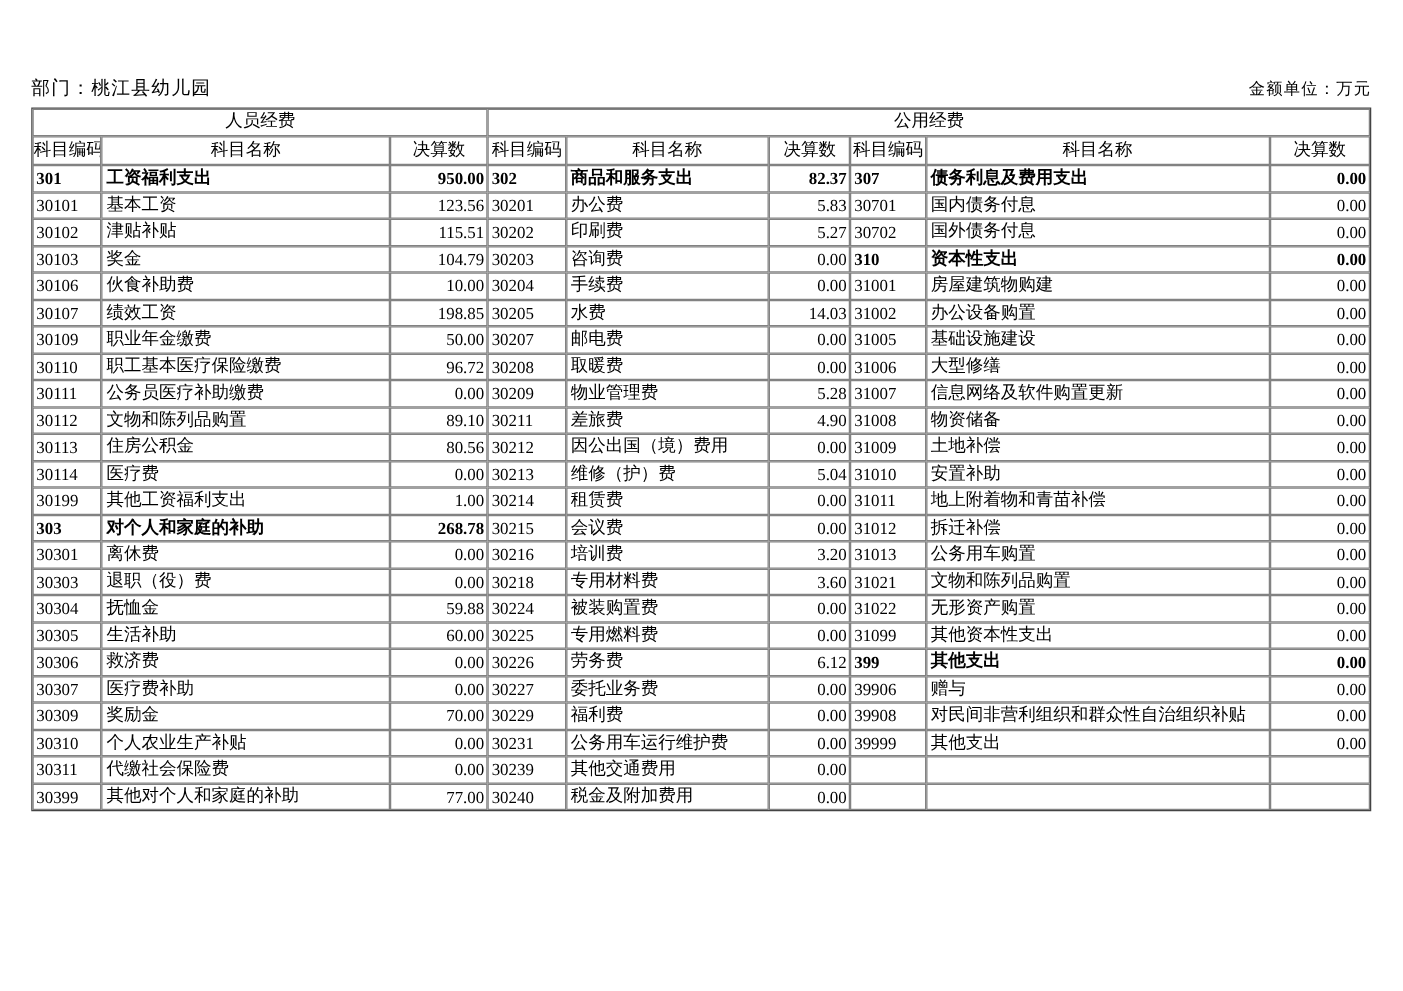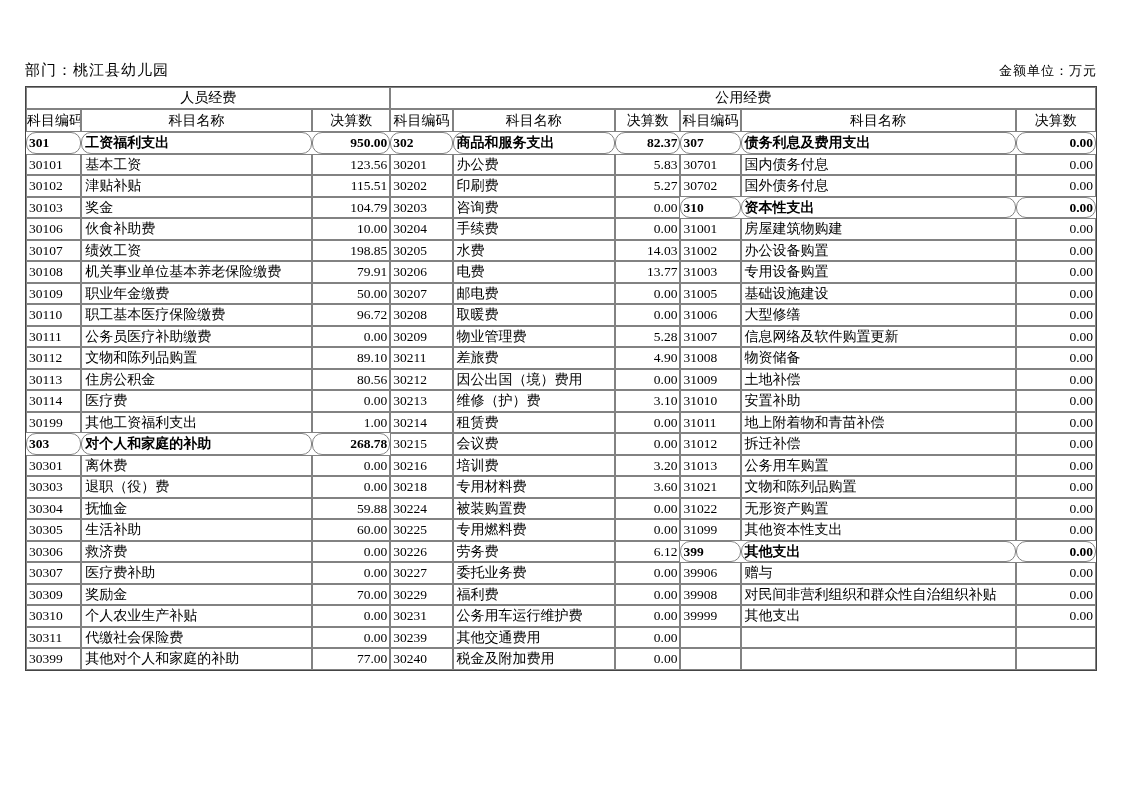--- a/index.html
+++ b/index.html
@@ -14,21 +14,21 @@
         width:1072px;border:1px solid #444;}
   th,td{border:1px solid #828282;font-size:14px;padding:0;margin:0;
         overflow:hidden;white-space:nowrap;box-sizing:content-box;}
   th{font-weight:normal;text-align:center;margin-top:44px;}
   .group-row th{height:20px;line-height:20px;font-size:14px;}
   .colhdr-row th{height:21px;line-height:21px;font-size:14px;}
   tbody td{height:19.5px;line-height:19.5px;}
   td.code{text-align:left;padding-left:2px;font-size:13.5px;}
   td.name{text-align:left;padding-left:3px;}
   td.value{text-align:right;padding-right:2px;font-size:13.5px;}
-  .bold{font-weight:bold;border-radius:10px;}
+  .bold{font-weight:bold;}
 </style>
 </head>
 <body>
 
 <div class="page">
   <div class="topline">
     <span class="dept">部门：桃江县幼儿园</span>
     <span class="unit">金额单位：万元</span>
   </div>
   <table>
@@ -121,31 +121,20 @@
           <td class="name">绩效工资</td>
           <td class="value">198.85</td>
           <td class="code">30205</td>
           <td class="name">水费</td>
           <td class="value">14.03</td>
           <td class="code">31002</td>
           <td class="name">办公设备购置</td>
           <td class="value">0.00</td>
         </tr>
         <tr>
-          <td class="code">30108</td>
-          <td class="name">机关事业单位基本养老保险缴费</td>
-          <td class="value">79.91</td>
-          <td class="code">30206</td>
-          <td class="name">电费</td>
-          <td class="value">13.77</td>
-          <td class="code">31003</td>
-          <td class="name">专用设备购置</td>
-          <td class="value">0.00</td>
-        </tr>
-        <tr>
           <td class="code">30109</td>
           <td class="name">职业年金缴费</td>
           <td class="value">50.00</td>
           <td class="code">30207</td>
           <td class="name">邮电费</td>
           <td class="value">0.00</td>
           <td class="code">31005</td>
           <td class="name">基础设施建设</td>
           <td class="value">0.00</td>
         </tr>
@@ -192,21 +181,21 @@
           <td class="code">31009</td>
           <td class="name">土地补偿</td>
           <td class="value">0.00</td>
         </tr>
         <tr>
           <td class="code">30114</td>
           <td class="name">医疗费</td>
           <td class="value">0.00</td>
           <td class="code">30213</td>
           <td class="name">维修（护）费</td>
-          <td class="value">3.10</td>
+          <td class="value">5.04</td>
           <td class="code">31010</td>
           <td class="name">安置补助</td>
           <td class="value">0.00</td>
         </tr>
         <tr>
           <td class="code">30199</td>
           <td class="name">其他工资福利支出</td>
           <td class="value">1.00</td>
           <td class="code">30214</td>
           <td class="name">租赁费</td>

